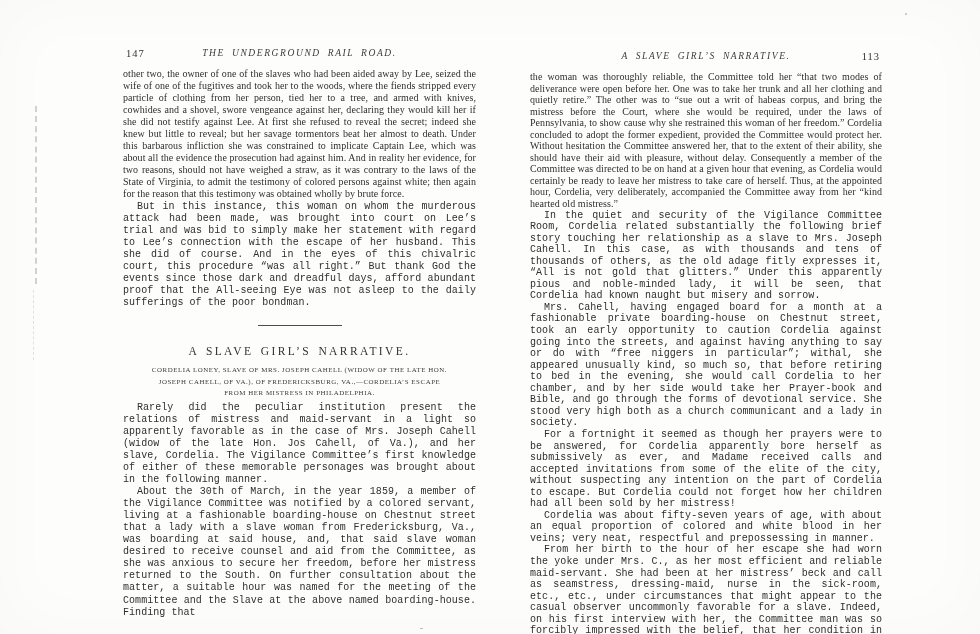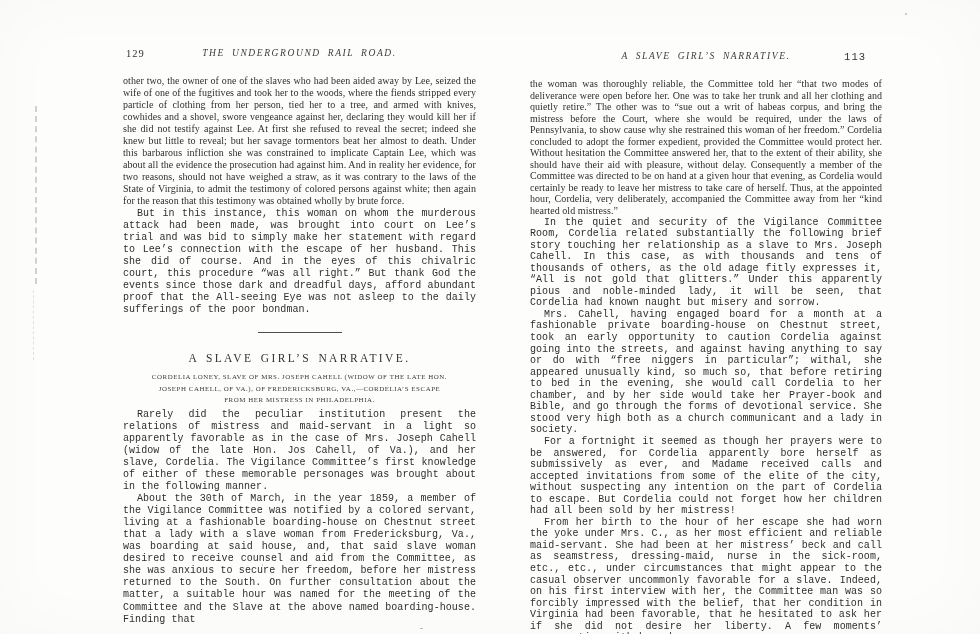--- a/index.html
+++ b/index.html
@@ -22,24 +22,24 @@
 
   .pagehead { position: relative; height: 13px; }
   .runhead {
     display: block; text-align: center;
     font-style: italic; font-size: 9.5px;
     letter-spacing: 1.6px; word-spacing: 3px;
     color: #3d3d3d; white-space: nowrap;
   }
   .pageno { position: absolute; top: 0; font-size: 10.5px; letter-spacing: 1px; color: #333; }
   .pageno-left  { left: 3px; }
-  .pageno-right { right: 16px; font-family: Liberation Mono, monospace; }
+  .pageno-right { right: 2px; }
 
   .pagebody {
-    margin-top: 14px;
+    margin-top: 7px;
     text-align: justify;
     font-size: 10px;
     line-height: 12.05px;
     letter-spacing: 0.05px;
   }
   .page-right .pagebody { line-height: 11.55px; }
   .pagebody p { margin: 0; }
   p.ind { text-indent: 14px; font-family: Liberation Mono, monospace; }
 
   .rule {
@@ -100,21 +100,21 @@
 <div class="scan">
 
   <div class="margin-smudge"></div>
   <div class="margin-smudge-2"></div>
   <div class="speck speck-1"></div>
   <div class="speck speck-2"></div>
   <div class="speck speck-3"></div>
 
   <section class="page page-left">
     <header class="pagehead">
-      <span class="pageno pageno-left">129</span>
+      <span class="pageno pageno-left">147</span>
       <span class="runhead">THE UNDERGROUND RAIL ROAD.</span>
     </header>
     <div class="pagebody">
       <p class="cont">other two, the owner of one of the slaves who had been aided away by Lee, seized the wife of one of the fugitives and took her to the woods, where the fiends stripped every particle of clothing from her person, tied her to a tree, and armed with knives, cowhides and a shovel, swore vengeance against her, declaring they would kill her if she did not testify against Lee.  At first she refused to reveal the secret; indeed she knew but little to reveal; but her savage tormentors beat her almost to death.  Under this barbarous infliction she was constrained to implicate Captain Lee, which was about all the evidence the prosecution had against him.  And in reality her evidence, for two reasons, should not have weighed a straw, as it was contrary to the laws of the State of Virginia, to admit the testimony of colored persons against white; then again for the reason that this testimony was obtained wholly by brute force.</p>
       <p class="ind">But in this instance, this woman on whom the murderous attack had been made, was brought into court on Lee’s trial and was bid to simply make her statement with regard to Lee’s connection with the escape of her husband.  This she did of course.  And in the eyes of this chivalric court, this procedure “was all right.”  But thank God the events since those dark and dreadful days, afford abundant proof that the All-seeing Eye was not asleep to the daily sufferings of the poor bondman.</p>
 
       <div class="rule"></div>
 
       <h2 class="section-title">A SLAVE GIRL’S NARRATIVE.</h2>
 
@@ -132,18 +132,19 @@
   <section class="page page-right">
     <header class="pagehead">
       <span class="runhead">A SLAVE GIRL’S NARRATIVE.</span>
       <span class="pageno pageno-right">113</span>
     </header>
     <div class="pagebody">
       <p class="cont">the woman was thoroughly reliable, the Committee told her “that two modes of deliverance were open before her.  One was to take her trunk and all her clothing and quietly retire.”  The other was to “sue out a writ of habeas corpus, and bring the mistress before the Court, where she would be required, under the laws of Pennsylvania, to show cause why she restrained this woman of her freedom.”  Cordelia concluded to adopt the former expedient, provided the Committee would protect her.  Without hesitation the Committee answered her, that to the extent of their ability, she should have their aid with pleasure, without delay.  Consequently a member of the Committee was directed to be on hand at a given hour that evening, as Cordelia would certainly be ready to leave her mistress to take care of herself.  Thus, at the appointed hour, Cordelia, very deliberately, accompanied the Committee away from her “kind hearted old mistress.”</p>
       <p class="ind">In the quiet and security of the Vigilance Committee Room, Cordelia related substantially the following brief story touching her relationship as a slave to Mrs. Joseph Cahell.  In this case, as with thousands and tens of thousands of others, as the old adage fitly expresses it, “All is not gold that glitters.”  Under this apparently pious and noble-minded lady, it will be seen, that Cordelia had known naught but misery and sorrow.</p>
       <p class="ind">Mrs. Cahell, having engaged board for a month at a fashionable private boarding-house on Chestnut street, took an early opportunity to caution Cordelia against going into the streets, and against having anything to say or do with “free niggers in particular”; withal, she appeared unusually kind, so much so, that before retiring to bed in the evening, she would call Cordelia to her chamber, and by her side would take her Prayer-book and Bible, and go through the forms of devotional service.  She stood very high both as a church communicant and a lady in society.</p>
       <p class="ind">For a fortnight it seemed as though her prayers were to be answered, for Cordelia apparently bore herself as submissively as ever, and Madame received calls and accepted invitations from some of the elite of the city, without suspecting any intention on the part of Cordelia to escape.  But Cordelia could not forget how her children had all been sold by her mistress!</p>
+      <p class="ind">Cordelia was about fifty-seven years of age, with about an equal proportion of colored and white blood in her veins; very neat, respectful and prepossessing in manner.</p>
       <p class="ind">From her birth to the hour of her escape she had worn the yoke under Mrs. C., as her most efficient and reliable maid-servant.  She had been at her mistress’ beck and call as seamstress, dressing-maid, nurse in the sick-room, etc., etc., under circumstances that might appear to the casual observer uncommonly favorable for a slave.  Indeed, on his first interview with her, the Committee man was so forcibly impressed with the belief, that her condition in Virginia had been favorable, that he hesitated to ask her if she did not desire her liberty.  A few moments’ conversation with her, however, con-</p>
       <div class="sig-mark">8</div>
     </div>
   </section>
 
 </div>
 
 </body></html>

